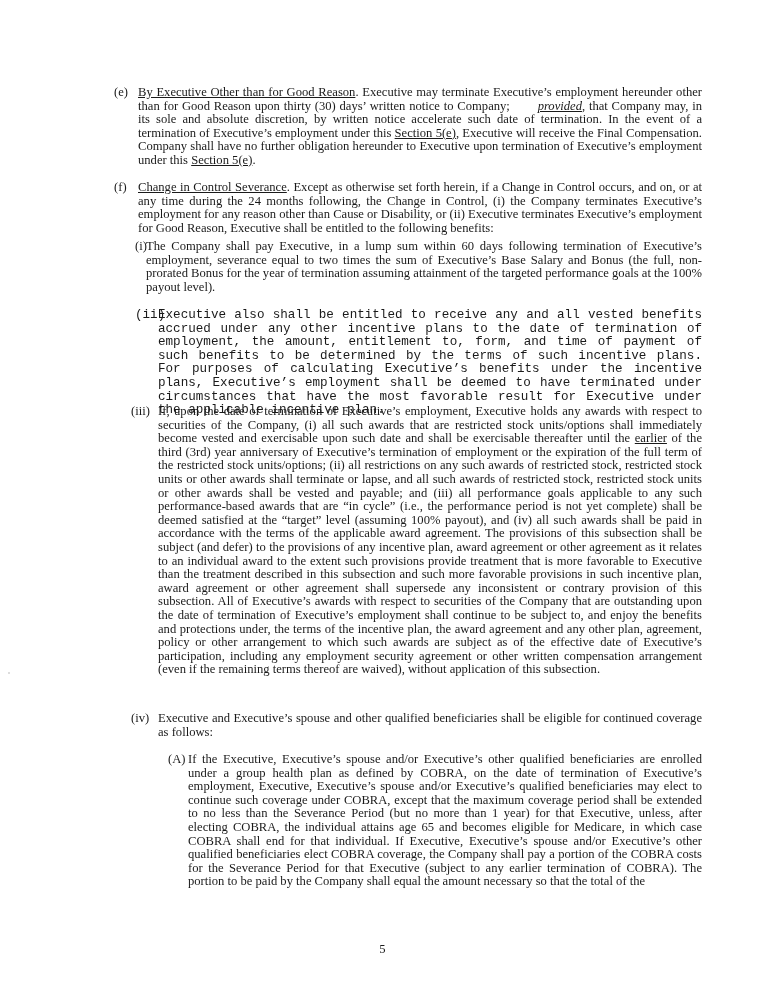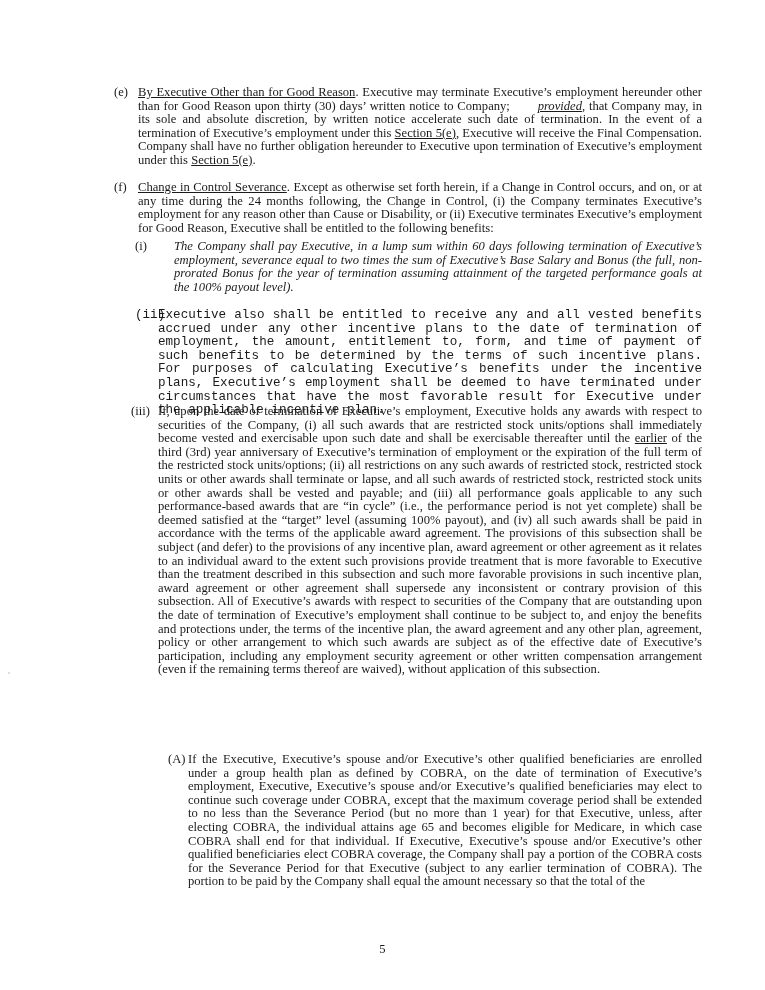--- a/index.html
+++ b/index.html
@@ -24,33 +24,37 @@
     <span class="body-text" style="margin-left:24px;"><u>By Executive Other than for Good Reason</u><span>. Executive may terminate Executive’s employment hereunder other than for Good Reason upon thirty (30) days’ written notice to Company; </span><span class="it">provided</span><span>, that Company may, in its sole and absolute discretion, by written notice accelerate such date of termination. In the event of a termination of Executive’s employment under this </span><u>Section 5(e)</u><span>, Executive will receive the Final Compensation. Company shall have no further obligation hereunder to Executive upon termination of Executive’s employment under this </span><u>Section 5(e)</u><span>.</span></span>
   </div>
 
   <div class="para" style="left:114px; top:181px; width:588px;">
     <span class="label" style="left:0;">(f)</span>
     <span class="body-text" style="margin-left:24px;"><u>Change in Control Severance</u><span>. Except as otherwise set forth herein, if a Change in Control occurs, and on, or at any time during the 24 months following, the Change in Control, (i) the Company terminates Executive’s employment for any reason other than Cause or Disability, or (ii) Executive terminates Executive’s employment for Good Reason, Executive shall be entitled to the following benefits:</span></span>
   </div>
 
   <div class="para" style="left:135px; top:240px; width:567px;">
     <span class="label" style="left:0;">(i)</span>
-    <span class="body-text" style="margin-left:39px;font-style:italic;">The Company shall pay Executive, in a lump sum within 60 days following termination of Executive’s employment, severance equal to two times the sum of Executive’s Base Salary and Bonus (the full, non-prorated Bonus for the year of termination assuming attainment of the targeted performance goals at the 100% payout level).</span>
+    <span class="body-text" style="margin-left:11px;">The Company shall pay Executive, in a lump sum within 60 days following termination of Executive’s employment, severance equal to two times the sum of Executive’s Base Salary and Bonus (the full, non-prorated Bonus for the year of termination assuming attainment of the targeted performance goals at the 100% payout level).</span>
   </div>
 
   <div class="para" style="left:135px; top:309px; width:567px;font-family:Liberation Mono, monospace;">
     <span class="label" style="left:0;">(ii)</span>
     <span class="body-text" style="margin-left:23px;">Executive also shall be entitled to receive any and all vested benefits accrued under any other incentive plans to the date of termination of employment, the amount, entitlement to, form, and time of payment of such benefits to be determined by the terms of such incentive plans. For purposes of calculating Executive’s benefits under the incentive plans, Executive’s employment shall be deemed to have terminated under circumstances that have the most favorable result for Executive under the applicable incentive plan.</span>
   </div>
 
   <div class="para" style="left:131px; top:405px; width:571px;">
     <span class="label" style="left:0;">(iii)</span>
     <span class="body-text" style="margin-left:27px;"><span>If, upon the date of termination of Executive’s employment, Executive holds any awards with respect to securities of the Company, (i) all such awards that are restricted stock units/options shall immediately become vested and exercisable upon such date and shall be exercisable thereafter until the </span><u>earlier</u><span> of the third (3rd) year anniversary of Executive’s termination of employment or the expiration of the full term of the restricted stock units/options; (ii) all restrictions on any such awards of restricted stock, restricted stock units or other awards shall terminate or lapse, and all such awards of restricted stock, restricted stock units or other awards shall be vested and payable; and (iii) all performance goals applicable to any such performance-based awards that are “in cycle” (i.e., the performance period is not yet complete) shall be deemed satisfied at the “target” level (assuming 100% payout), and (iv) all such awards shall be paid in accordance with the terms of the applicable award agreement. The provisions of this subsection shall be subject (and defer) to the provisions of any incentive plan, award agreement or other agreement as it relates to an individual award to the extent such provisions provide treatment that is more favorable to Executive than the treatment described in this subsection and such more favorable provisions in such incentive plan, award agreement or other agreement shall supersede any inconsistent or contrary provision of this subsection. All of Executive’s awards with respect to securities of the Company that are outstanding upon the date of termination of Executive’s employment shall continue to be subject to, and enjoy the benefits and protections under, the terms of the incentive plan, the award agreement and any other plan, agreement, policy or other arrangement to which such awards are subject as of the effective date of Executive’s participation, including any employment security agreement or other written compensation arrangement (even if the remaining terms thereof are waived), without application of this subsection.</span></span>
   </div>
 
+  <div class="para" style="left:131px; top:712px; width:571px;">
+    <span class="label" style="left:0;">(iv)</span>
+    <span class="body-text" style="margin-left:27px;">Executive and Executive’s spouse and other qualified beneficiaries shall be eligible for continued coverage as follows:</span>
+  </div>
 
   <div class="para" style="left:168px; top:753px; width:534px;">
     <span class="label" style="left:0;">(A)</span>
     <span class="body-text" style="margin-left:20px;">If the Executive, Executive’s spouse and/or Executive’s other qualified beneficiaries are enrolled under a group health plan as defined by COBRA, on the date of termination of Executive’s employment, Executive, Executive’s spouse and/or Executive’s qualified beneficiaries may elect to continue such coverage under COBRA, except that the maximum coverage period shall be extended to no less than the Severance Period (but no more than 1 year) for that Executive, unless, after electing COBRA, the individual attains age 65 and becomes eligible for Medicare, in which case COBRA shall end for that individual. If Executive, Executive’s spouse and/or Executive’s other qualified beneficiaries elect COBRA coverage, the Company shall pay a portion of the COBRA costs for the Severance Period for that Executive (subject to any earlier termination of COBRA). The portion to be paid by the Company shall equal the amount necessary so that the total of the</span>
   </div>
 
   <div class="pagenum">5</div>
   <div class="speck"></div>
 </div>
 

